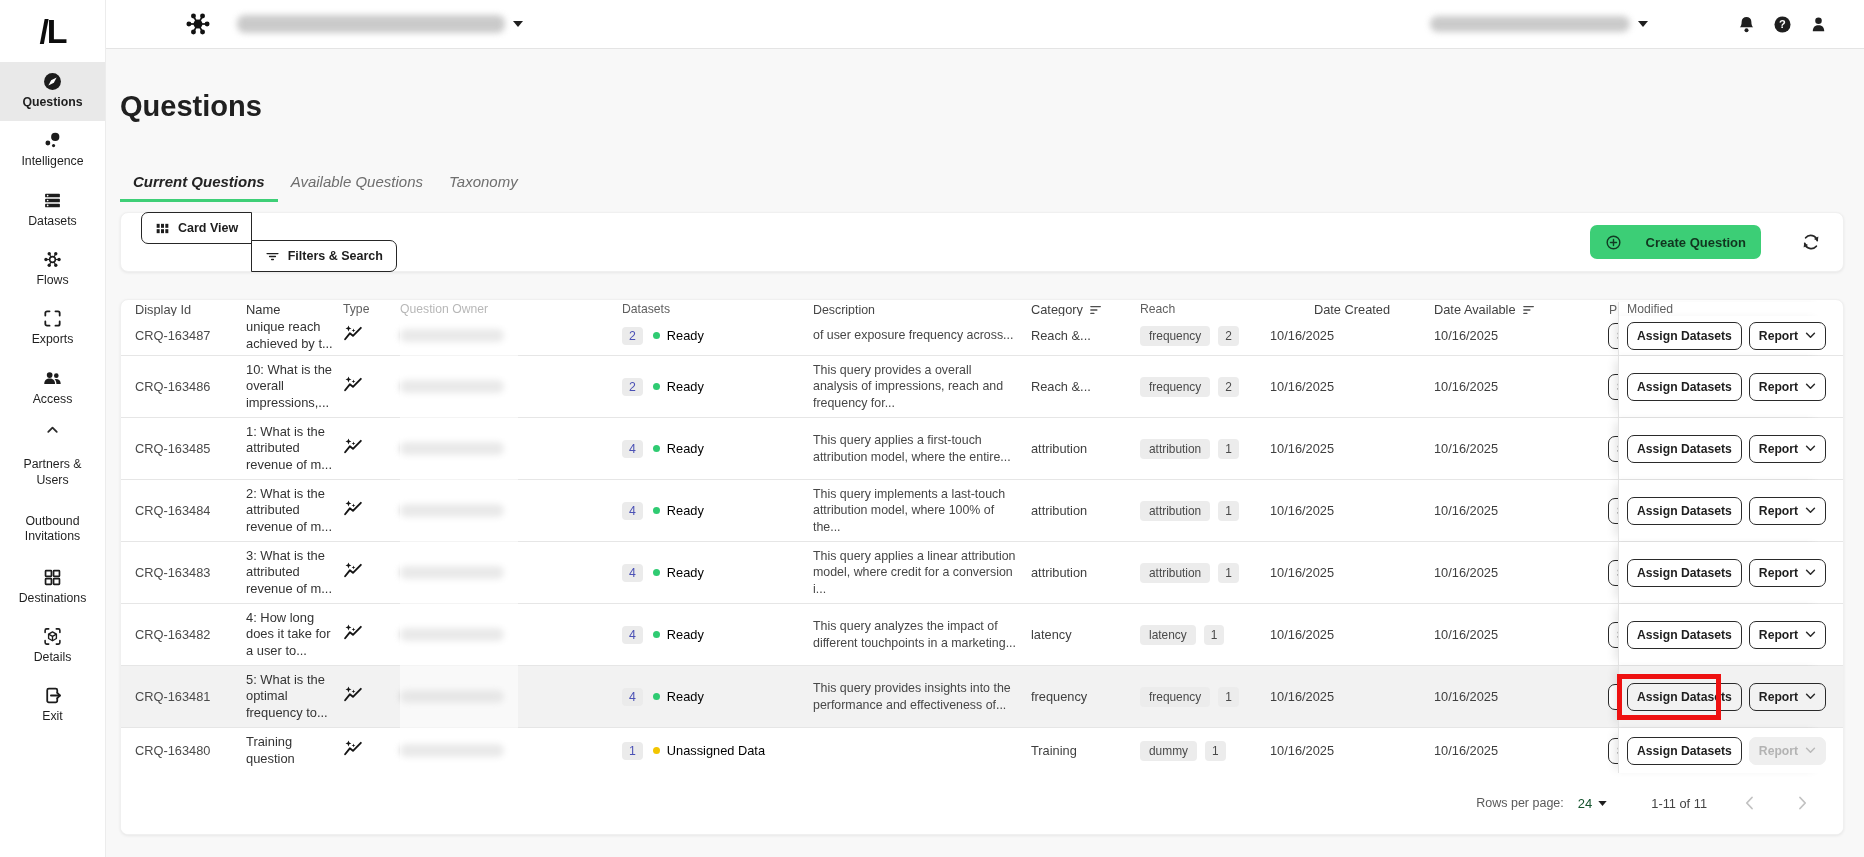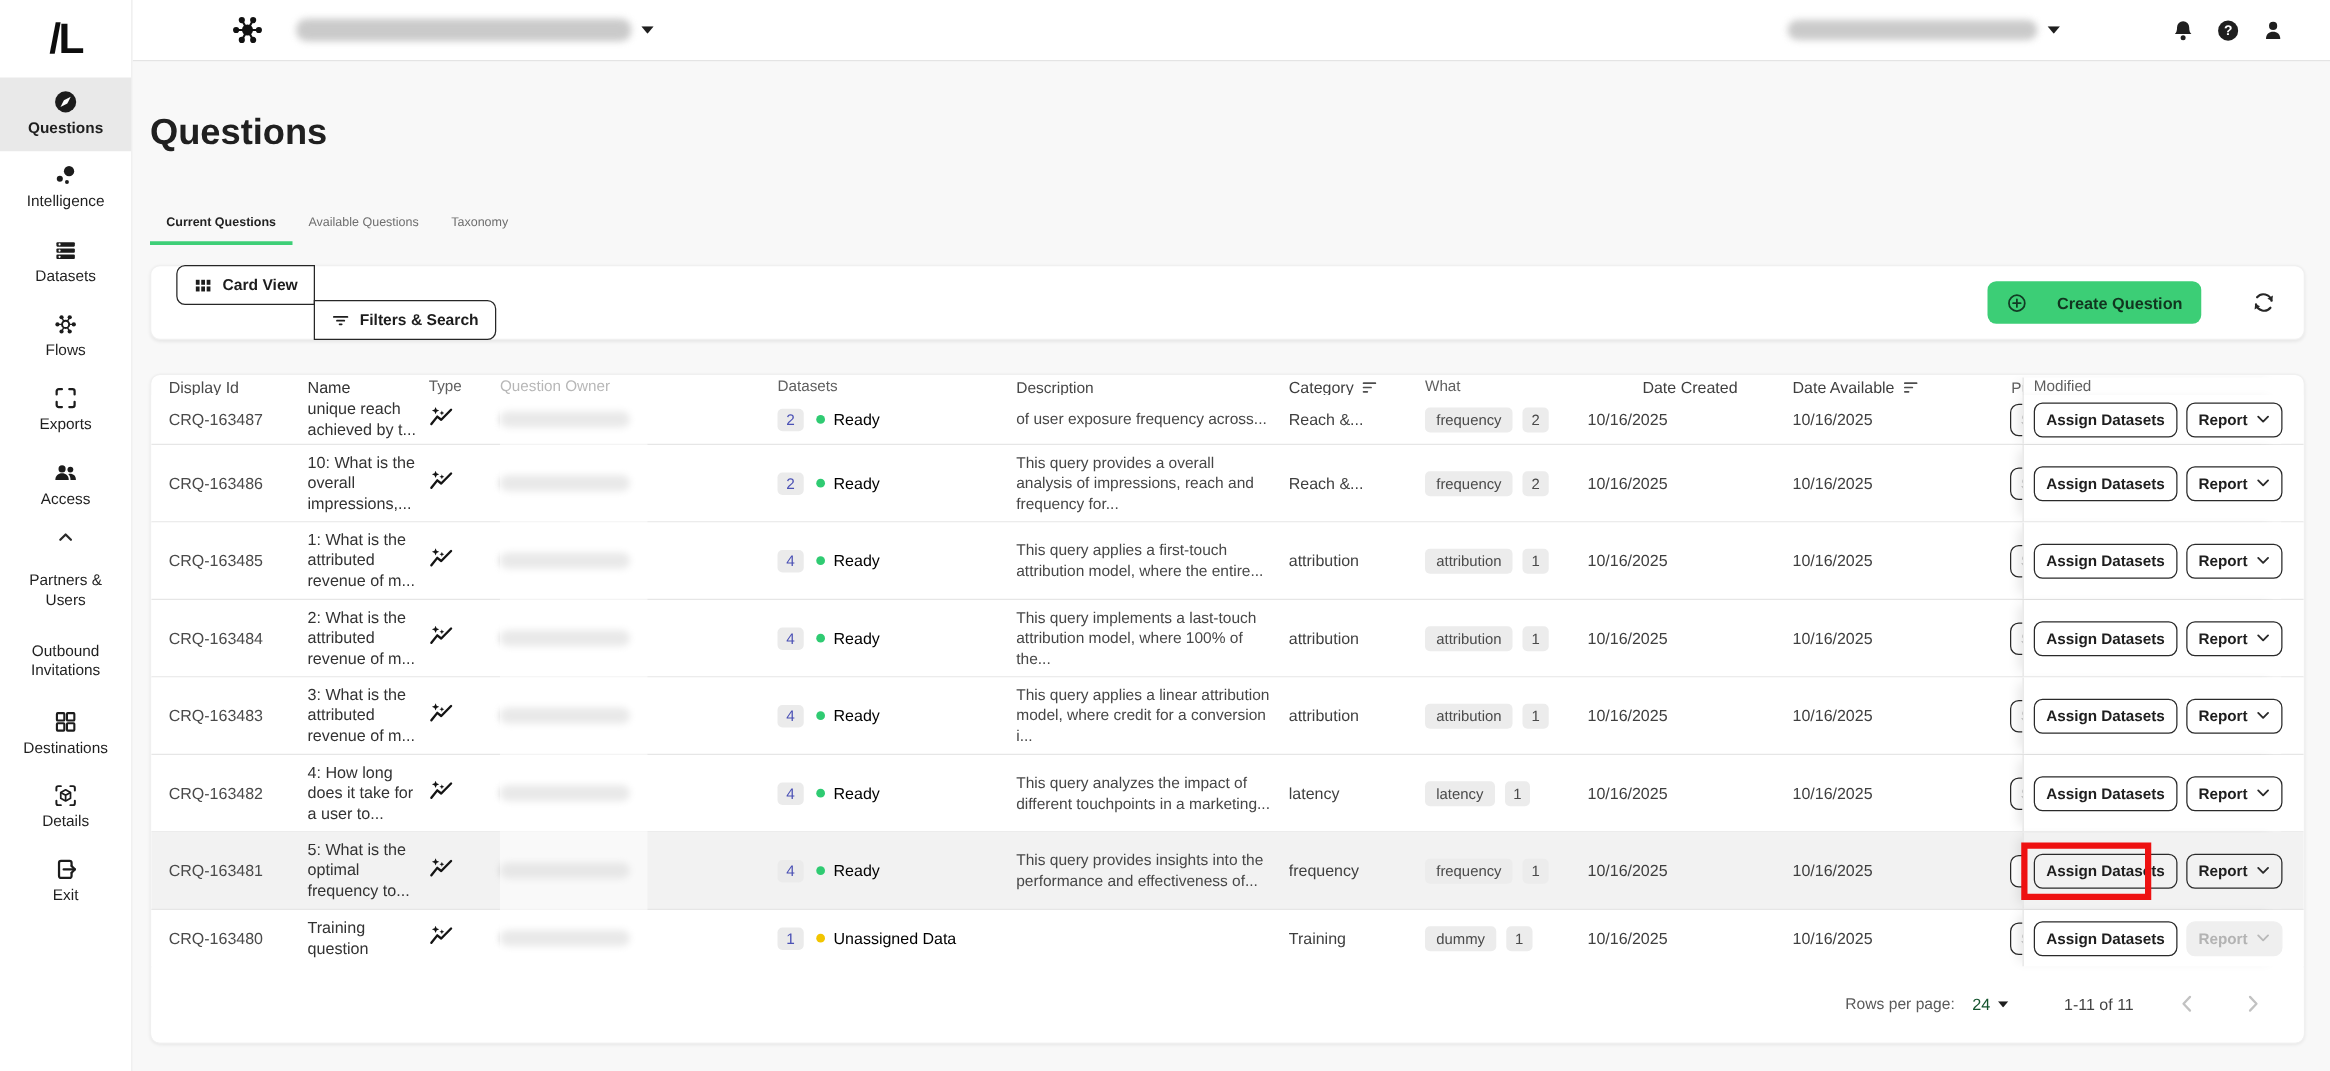--- a/index.html
+++ b/index.html
@@ -32,22 +32,22 @@
   .side-label{font-size:12.3px;color:#1f1f1f;line-height:1.25;}
   .side-item.active .side-label{font-weight:600;}
   .side-collapse{display:flex;justify-content:center;padding:3px 0 6px;cursor:pointer;}
   .side-collapse .nav-icon{margin-bottom:0;width:17px;height:17px;}
   .side-textonly{padding:13px 6px;}
   
   .main{position:absolute;left:106px;top:49px;right:0;bottom:0;}
   h1{position:absolute;left:14px;top:40px;margin:0;font-size:29px;line-height:34px;
      font-weight:600;color:#202020;}
   .tabs{position:absolute;left:14px;top:118px;display:flex;}
-  .tab{padding:6px 13px 9px;font-size:10px;color:#6e6e6e;border-bottom:3px solid transparent;
-       cursor:pointer;white-space:nowrap;}
+  .tab{padding:6px 13px 9px;font-size:15px;color:#6e6e6e;border-bottom:3px solid transparent;
+       cursor:pointer;white-space:nowrap;font-style:italic;}
   .tab.active{color:#232323;font-weight:700;border-bottom-color:#3ECF77;}
   .card{position:absolute;left:14px;width:1724px;background:#fff;border-radius:8px;
         box-shadow:0 1px 3px rgba(0,0,0,0.07);border:1px solid #f0f0f0;}
   
   .toolbar{top:163px;height:60px;display:flex;align-items:center;justify-content:space-between;
            padding:0 22px 0 20px;}
   .seg{display:flex;}
   .seg button{height:32px;display:inline-flex;align-items:center;gap:8px;padding:0 13px;
               background:#fff;border:1.5px solid #262626;font:600 12.5px "Liberation Sans",sans-serif;
               color:#1d1d1d;cursor:pointer;}
@@ -392,21 +392,21 @@
         <div class="hcell c-cat">
           <span>Category</span>
           <span class="icon sort-ic">
               <svg viewBox="0 0 16 14" fill="none" stroke="#4e4e4e" stroke-width="1.6" stroke-linecap="round">
                 <path d="M2 3 H13"></path>
                 <path d="M2 7 H9"></path>
                 <path d="M2 11 H5.5"></path>
               </svg>
             </span>
         </div>
-        <div class="hcell c-tags">What</div>
+        <div class="hcell c-tags">Reach</div>
         <div class="hcell c-created">
           <span>Date Created</span>
           <span class="icon sort-ic">
               <svg viewBox="0 0 16 14" fill="none" stroke="#4e4e4e" stroke-width="1.6" stroke-linecap="round">
                 <path d="M2 3 H13"></path>
                 <path d="M2 7 H9"></path>
                 <path d="M2 11 H5.5"></path>
               </svg>
             </span>
         </div>

